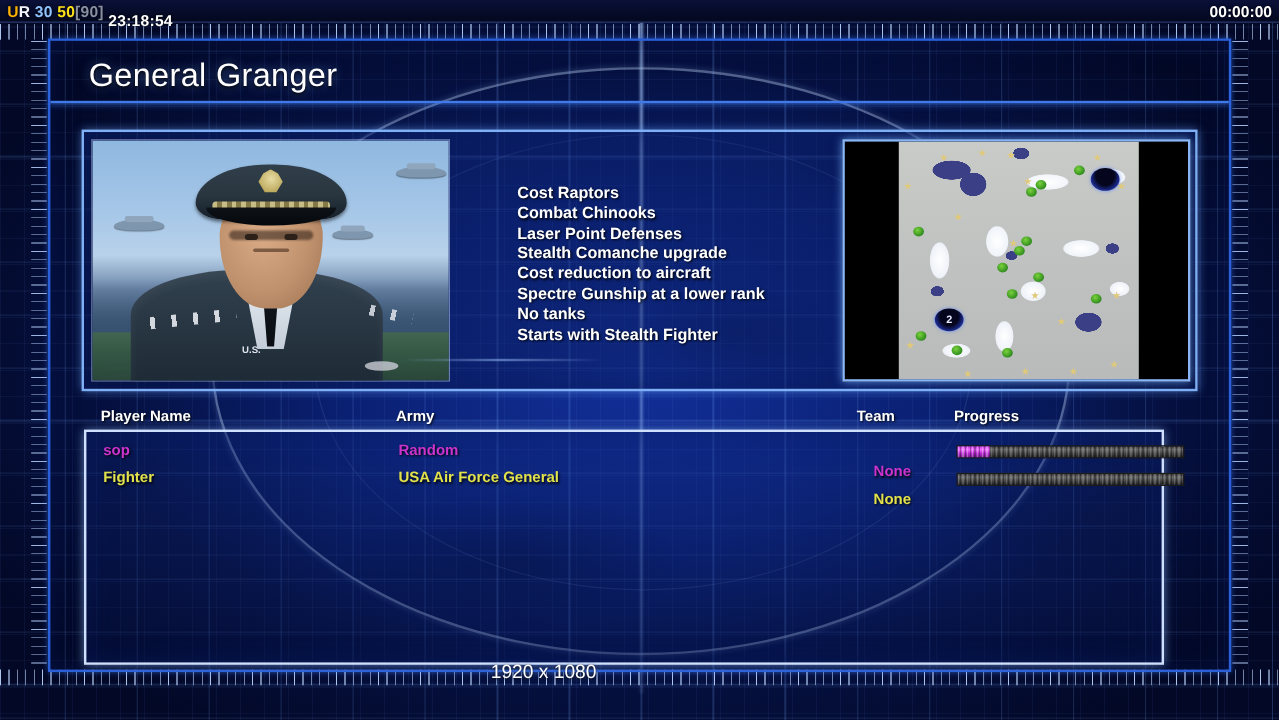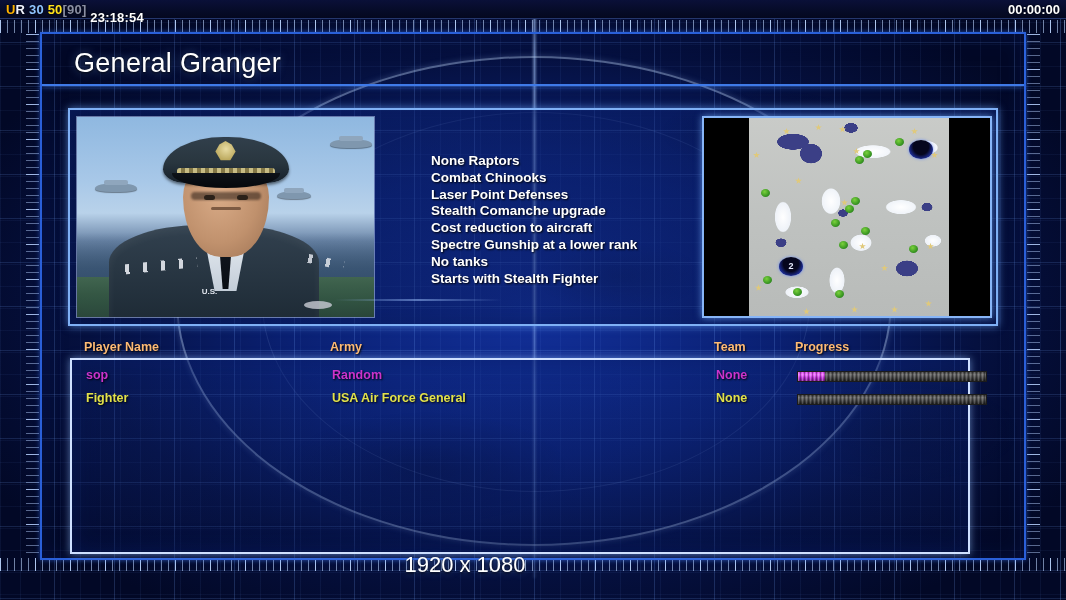--- a/index.html
+++ b/index.html
@@ -256,38 +256,38 @@
   }
   .mm-tree{ position:absolute; width:9px; height:8px; border-radius:50%;
     background:radial-gradient(circle at 40% 35%, #7ad23c, #2f8c1e 70%, #1c5d12); }
   .mm-star{ position:absolute; width:7px; height:7px;
     background:#e0c97a;
     clip-path:polygon(50% 0,61% 35%,98% 35%,68% 57%,79% 91%,50% 70%,21% 91%,32% 57%,2% 35%,39% 35%); }
 
   
   .col-headers{
     position:absolute; left:0; top:340px; width:1066px; height:18px; z-index:9;
-    color:#fdba74; font-size:12.5px; font-weight:bold;
+    color:#ffffff; font-size:12.5px; font-weight:bold;
     text-shadow:1px 1px 2px rgba(0,0,0,.9);
     padding-left:36px;
   }
   .col-headers span{ position:absolute; top:0; }
   .ch-name{ left:84px; } .ch-army{ left:330px; } .ch-team{ left:714px; } .ch-prog{ left:795px; }
 
   .list-panel{
     position:absolute; left:70px; top:358px; width:900px; height:196px; z-index:8;
     border:2px solid #cfe0ff;
     box-shadow:0 0 8px rgba(150,195,255,.6), inset 0 0 24px rgba(8,26,92,.55);
     background:linear-gradient(to bottom, rgba(16,42,130,.30), rgba(8,22,76,.25));
   }
   .prow{ position:absolute; left:0; width:928px; height:22px; font-size:12.5px; font-weight:bold;
     text-shadow:1px 1px 2px rgba(0,0,0,.9); }
   .prow .c-name{ position:absolute; left:14px; top:0; }
   .prow .c-army{ position:absolute; left:260px; top:0; }
-  .prow .c-team{ position:absolute; left:644px; top:0; }
+  .prow .c-team{ position:absolute; left:644px; top:18px;padding-left:12px; }
   .prow .c-prog{ position:absolute; left:725px; top:3px; width:190px; height:11px; }
 
   .pbar{
     position:absolute; inset:0;
     background:
       repeating-linear-gradient(to right,
         rgba(255,255,255,.16) 0 1px,
         rgba(0,0,0,.0) 1px 2px,
         rgba(0,0,0,.35) 2px 3px,
         rgba(0,0,0,.0) 3px 4px),
@@ -300,23 +300,22 @@
       repeating-linear-gradient(to right,
         rgba(255,255,255,.30) 0 1px,
         rgba(0,0,0,.0) 1px 2px,
         rgba(0,0,0,.30) 2px 3px,
         rgba(0,0,0,.0) 3px 4px),
       linear-gradient(to bottom,#c83ce0 0%,#ef6cff 30%,#b52ccd 65%,#7a1b90 100%);
   }
 
   .res-text{
     position:absolute; left:0; top:552px; width:906px; z-index:12;
-    text-align:center; color:#ffffff; font-size:22px;
+    text-align:center; color:#ffffff; font-size:16px;
     text-shadow:0 1px 3px rgba(0,0,0,.9), 0 0 8px rgba(140,185,255,.45);
-    margin-left:12px;
   }
 </style>
 </head>
 <body>
 
 <div id="screen">
 
   <div class="bg-base"></div>
   <div class="bg-splotch"></div>
   <div class="bg-grid"></div>
@@ -372,21 +371,21 @@
     <div class="p-scramble"></div>
     <div class="p-brim"></div>
     <div class="p-badge"></div>
     <div class="p-stars"></div>
     <div class="p-rank2"></div>
     <div class="p-us">U.S.</div>
     <div class="p-wing"></div>
   </div>
 
   <div class="abilities">
-    <div>None Raptors</div>
+    <div>Cost Raptors</div>
     <div>Combat Chinooks</div>
     <div>Laser Point Defenses</div>
     <div>Stealth Comanche upgrade</div>
     <div>Cost reduction to aircraft</div>
     <div>Spectre Gunship at a lower rank</div>
     <div>No tanks</div>
     <div>Starts with Stealth Fighter</div>
   </div>
   <div class="ab-divider"></div>
 

